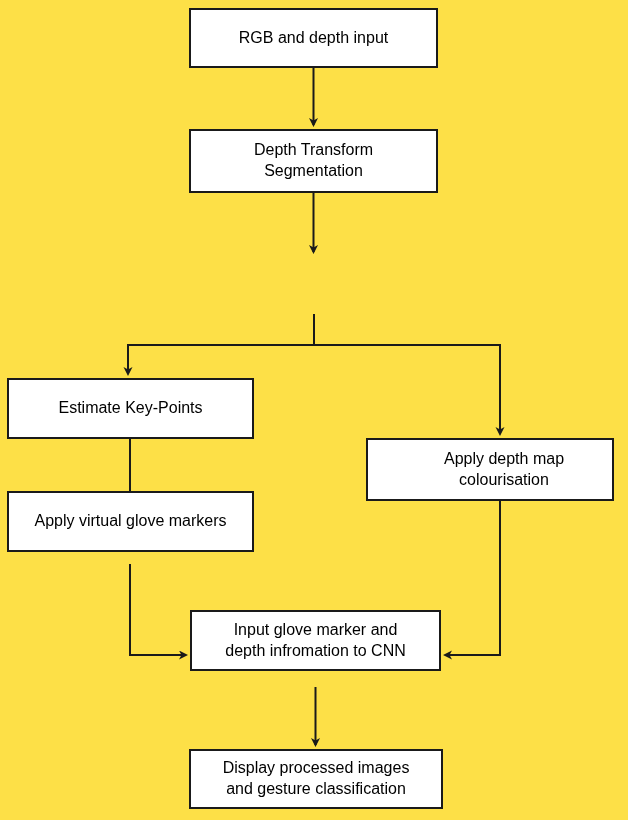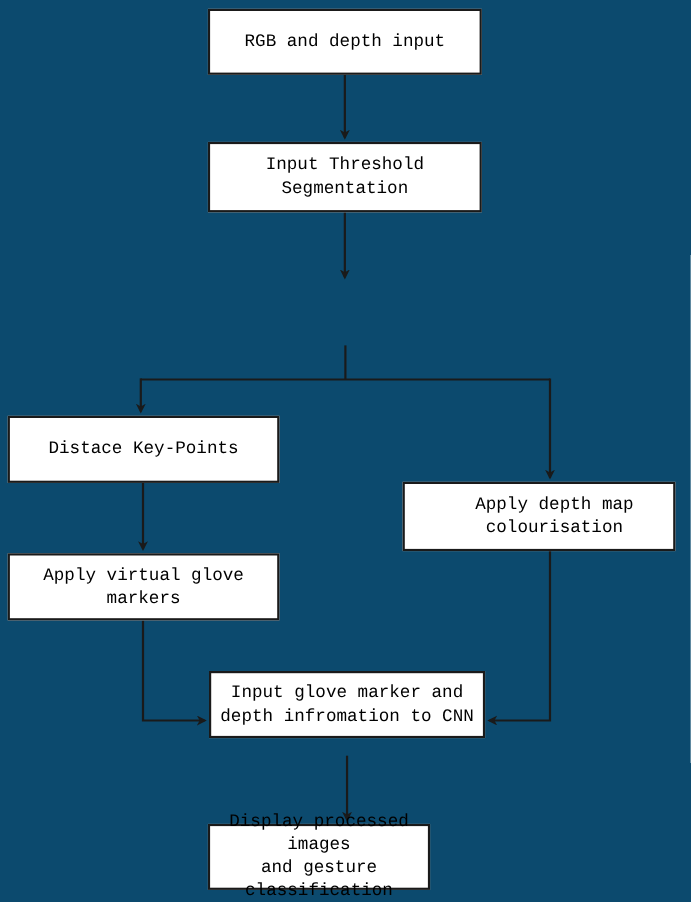--- a/index.html
+++ b/index.html
@@ -4,22 +4,22 @@
 <style>
   html, body {
     margin: 0;
     padding: 0;
     background: #ffffff;
   }
   #canvas {
     position: relative;
     width: 628px;
     height: 820px;
-    background: #0c4a6e;
-    font-family: Liberation Mono, monospace;
+    background: #fde047;
+    font-family: Liberation Sans, sans-serif;
     overflow: hidden;
   }
   #connector-layer {
     position: absolute;
     left: 0;
     top: 0;
     width: 628px;
     height: 820px;
     pointer-events: none;
   }
@@ -35,24 +35,24 @@
     white-space: pre-line;
     font-size: 16px;
     line-height: 1.3;
     color: #000000;
   }
   
   #node-rgb-input           { left: 189px; top:   8px; width: 249px; height: 60px; }
   #node-depth-threshold     { left: 189px; top: 129px; width: 249px; height: 64px; }
   #node-distance-transform  { left: 189px; top: 256px; width: 250px; height: 58px; }
   #node-estimate-keypoints  { left:   7px; top: 378px; width: 247px; height: 61px; }
-  #node-virtual-glove       { left:   7px; top: 503px; width: 247px; height: 61px; text-align: center; }
+  #node-virtual-glove       { left:   7px; top: 491px; width: 247px; height: 61px; text-align: center; }
   #node-depth-colourisation { left: 366px; top: 438px; width: 248px; height: 63px; padding-left: 28px; }
   #node-cnn-input           { left: 190px; top: 610px; width: 251px; height: 61px; }
-  #node-display-output      { left: 189px; top: 749px; width: 202px; height: 60px; }
+  #node-display-output      { left: 189px; top: 749px; width: 254px; height: 60px; }
 </style>
 </head>
 <body>
 
 <div id="canvas">
 
   <svg id="connector-layer" viewBox="0 0 628 820" xmlns="http://www.w3.org/2000/svg">
     <defs>
       <marker id="arrowhead" markerWidth="10" markerHeight="10" refX="7" refY="4.5" orient="auto" markerUnits="userSpaceOnUse">
         <path d="M0,0 L9,4.5 L0,9 L2.5,4.5 Z" fill="#1a1a1a"></path>
@@ -74,25 +74,25 @@
 
     <path d="M130,564 L130,655 L186,655" stroke="#1a1a1a" stroke-width="2" fill="none" marker-end="url(#arrowhead)"></path>
 
     <path d="M500,501 L500,655 L445,655" stroke="#1a1a1a" stroke-width="2" fill="none" marker-end="url(#arrowhead)"></path>
 
     <path d="M315.5,687 L315.5,745" stroke="#1a1a1a" stroke-width="2" fill="none" marker-end="url(#arrowhead)"></path>
   </svg>
 
   <div class="node" id="node-rgb-input">RGB and depth input</div>
 
-  <div class="node" id="node-depth-threshold">Input Threshold
+  <div class="node" id="node-depth-threshold">Depth Transform
 Segmentation</div>
 
 
-  <div class="node" id="node-estimate-keypoints">Distace Key-Points</div>
+  <div class="node" id="node-estimate-keypoints">Estimate Key-Points</div>
 
   <div class="node" id="node-virtual-glove">Apply virtual glove markers</div>
 
   <div class="node" id="node-depth-colourisation">Apply depth map
 colourisation</div>
 
   <div class="node" id="node-cnn-input">Input glove marker and
 depth infromation to CNN</div>
 
   <div class="node" id="node-display-output">Display processed images

